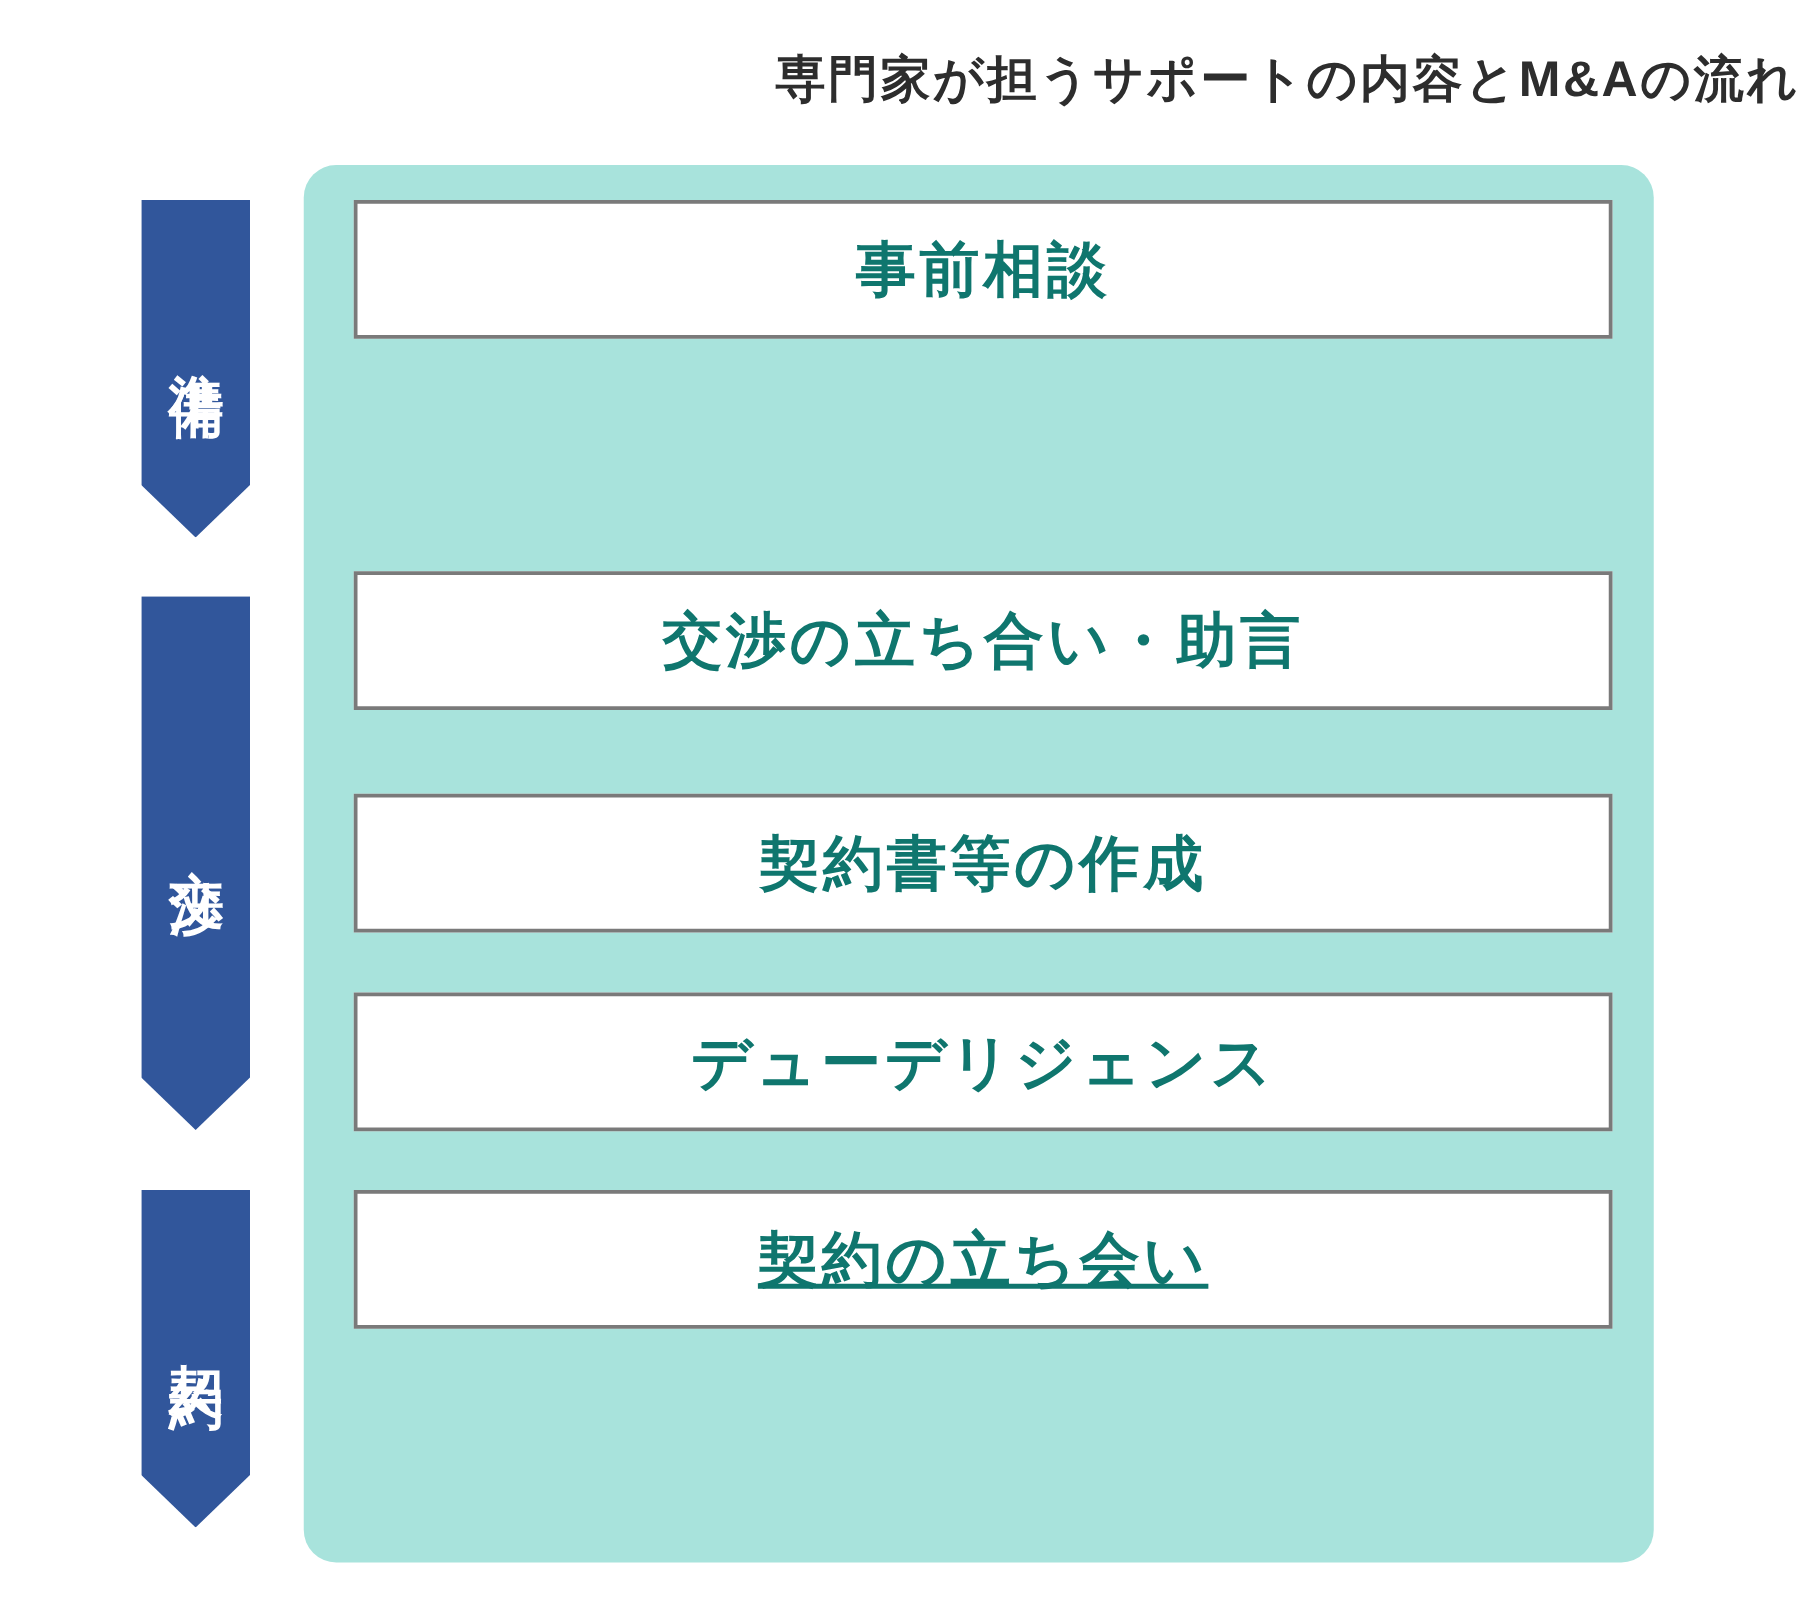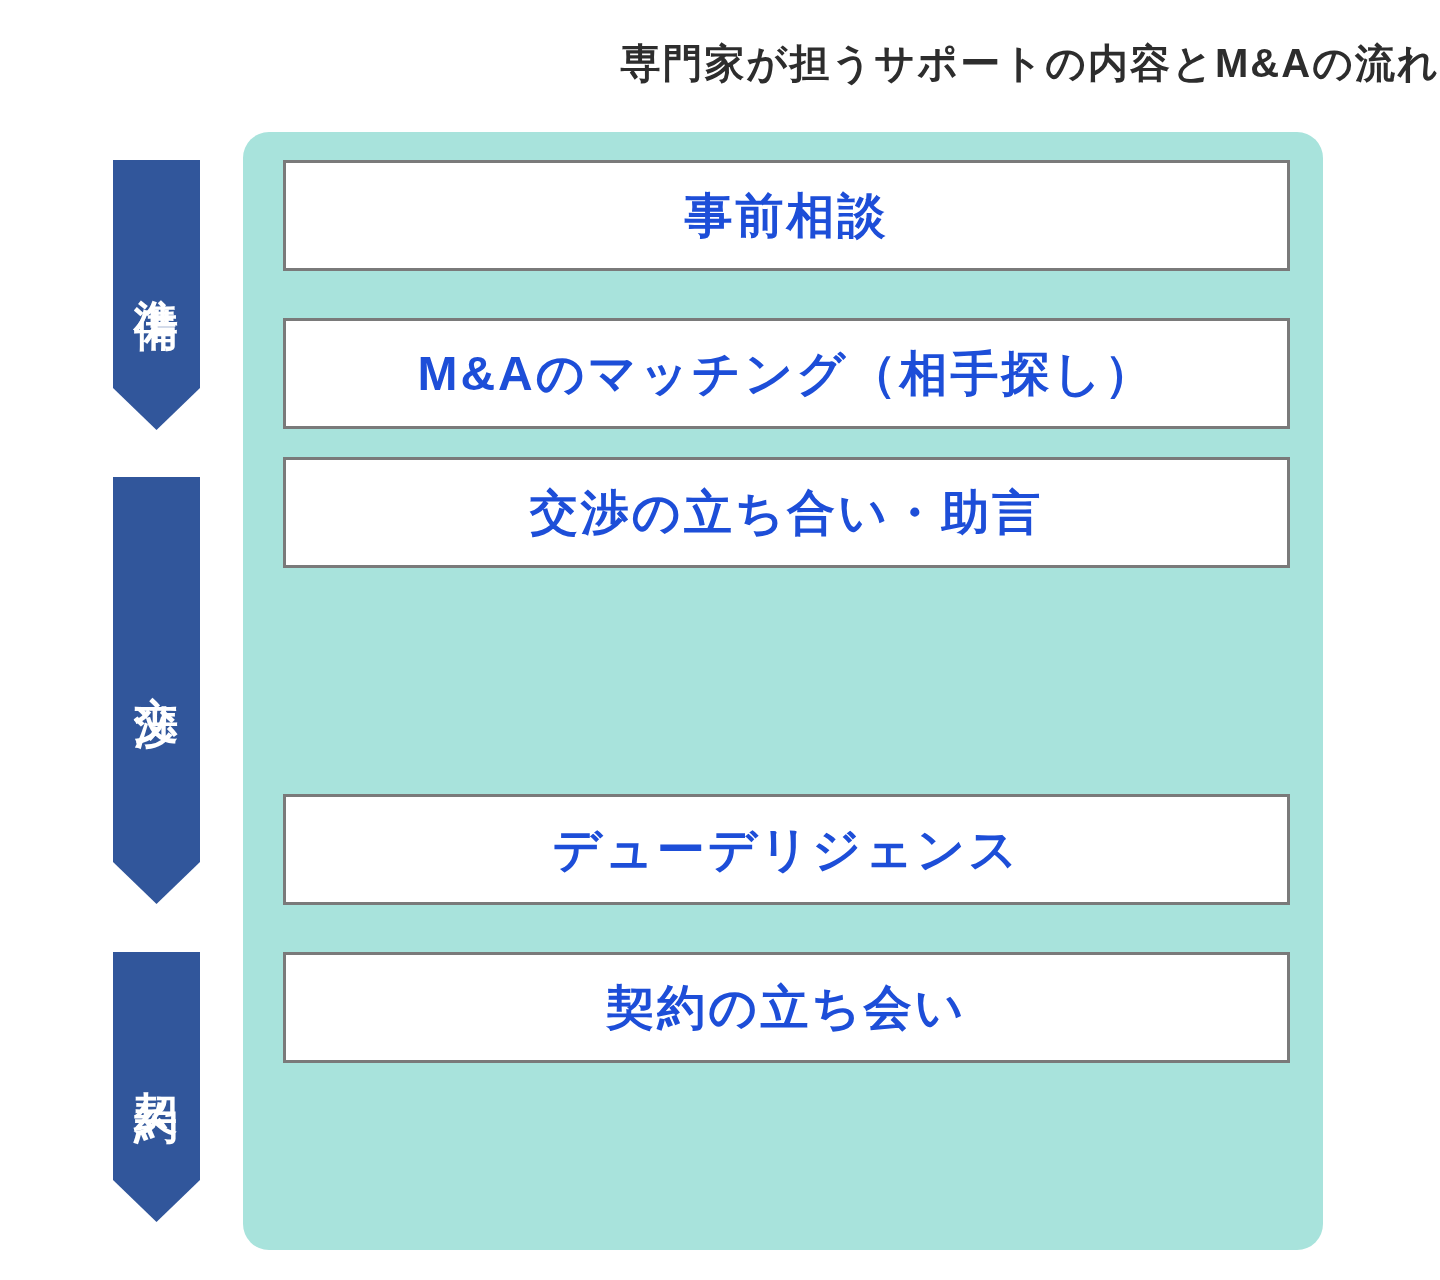--- a/index.html
+++ b/index.html
@@ -42,30 +42,30 @@
     height: 111px;
     background: #ffffff;
     border: 3px solid #7a7a7a;
     box-sizing: border-box;
     display: flex;
     align-items: center;
     justify-content: center;
     padding-bottom: 0;
     font-size: 48px;
     font-weight: bold;
-    color: #1d4ed8;
+    color: #0f766e;
     letter-spacing: 3px;
     white-space: nowrap;
   }
   .step1 { top: 28px; }
   .step2 { top: 186px; }
   .step3 { top: 325px; }
   .step4 { top: 503px; }
   .step5 { top: 662px; }
-  .step6 { top: 820px; }
+  .step6 { top: 820px; text-decoration: underline; }
   .step7 { top: 979px; }
   .arrow {
     position: absolute;
     left: 113px;
     width: 87px;
     background: #31569b;
     clip-path: polygon(0 0, 100% 0, 100% calc(100% - 42px), 50% 100%, 0 calc(100% - 42px));
     display: flex;
     align-items: center;
     justify-content: center;
@@ -85,22 +85,22 @@
     line-height: 1;
   }
 </style>
 </head>
 <body>
 
 <h1 class="title">専門家が担うサポートの内容とM&amp;Aの流れ</h1>
 
 <div class="panel">
   <div class="step step1">事前相談</div>
-  <div class="step step2">M&amp;Aのマッチング（相手探し）</div>
   <div class="step step3">交渉の立ち合い・助言</div>
+  <div class="step step4">契約書等の作成</div>
   <div class="step step5">デューデリジェンス</div>
   <div class="step step6">契約の立ち会い</div>
 </div>
 
 <div class="arrow arrow1">
   <span class="arrow-label">準備</span>
 </div>
 <div class="arrow arrow2">
   <span class="arrow-label">交渉</span>
 </div>

